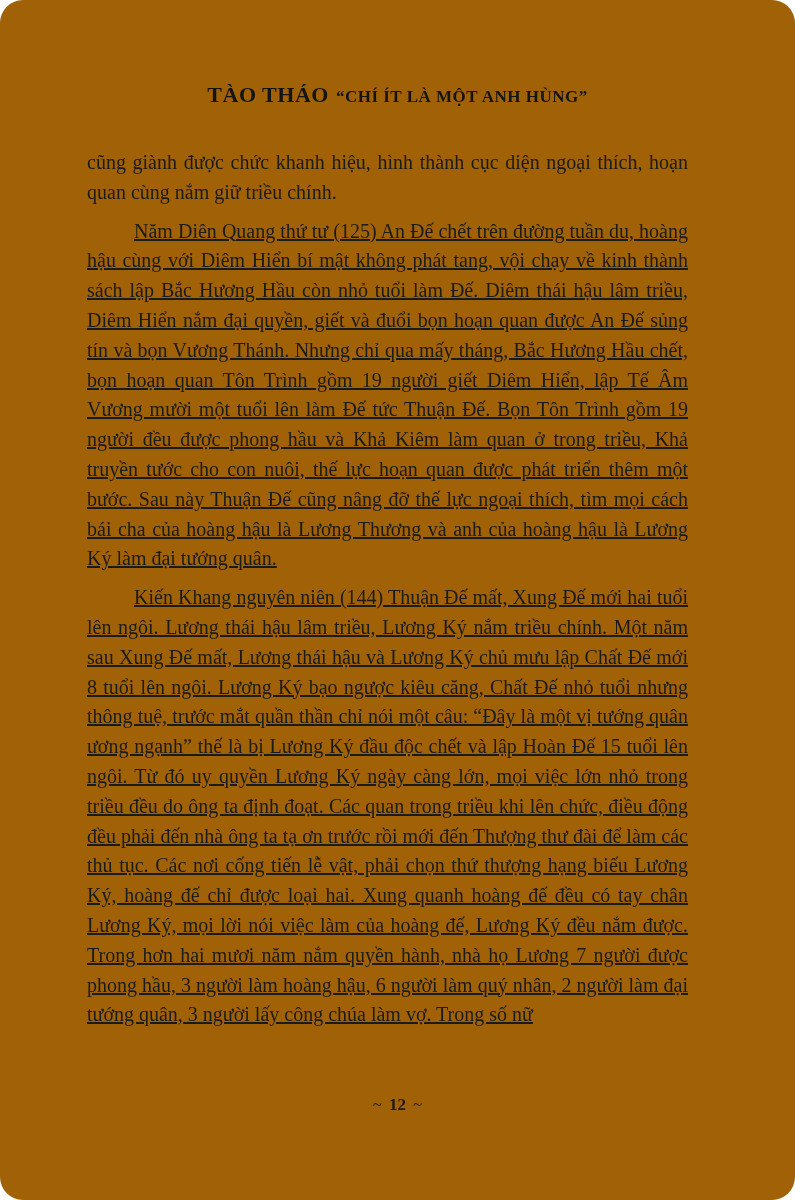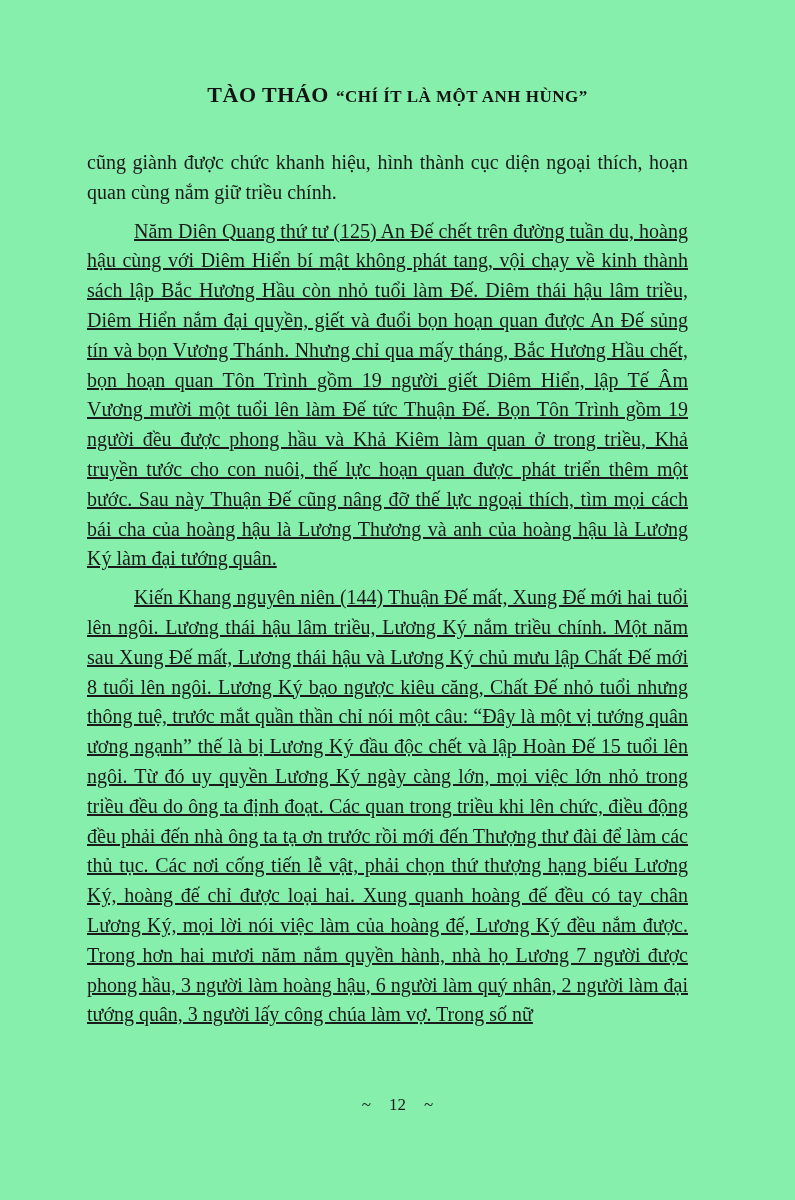--- a/index.html
+++ b/index.html
@@ -5,24 +5,25 @@
 <style>
   html, body {
     margin: 0;
     padding: 0;
     background: #ffffff;
   }
   .page {
     position: relative;
     width: 795px;
     height: 1200px;
-    background: #86efac;
+    background: #a16207;
     font-family: "Liberation Serif", "DejaVu Serif", serif;
     color: #1b1b1b;
     overflow: hidden;
+    border-radius: 23px;
   }
   .running-header {
     position: absolute;
     top: 82px;
     left: 0;
     width: 100%;
     text-align: center;
     font-weight: bold;
     color: #141414;
     white-space: nowrap;
@@ -57,22 +58,22 @@
   .page-footer {
     position: absolute;
     top: 1095px;
     left: 0;
     width: 100%;
     text-align: center;
     font-size: 17px;
     color: #1b1b1b;
   }
   .page-num {
-    font-weight: normal;
-    margin: 0 18px;
+    font-weight: bold;
+    margin: 0 7px;
   }
   .tilde {
     font-weight: normal;
   }
 </style>
 </head>
 <body>
 
 <div class="page">
 

